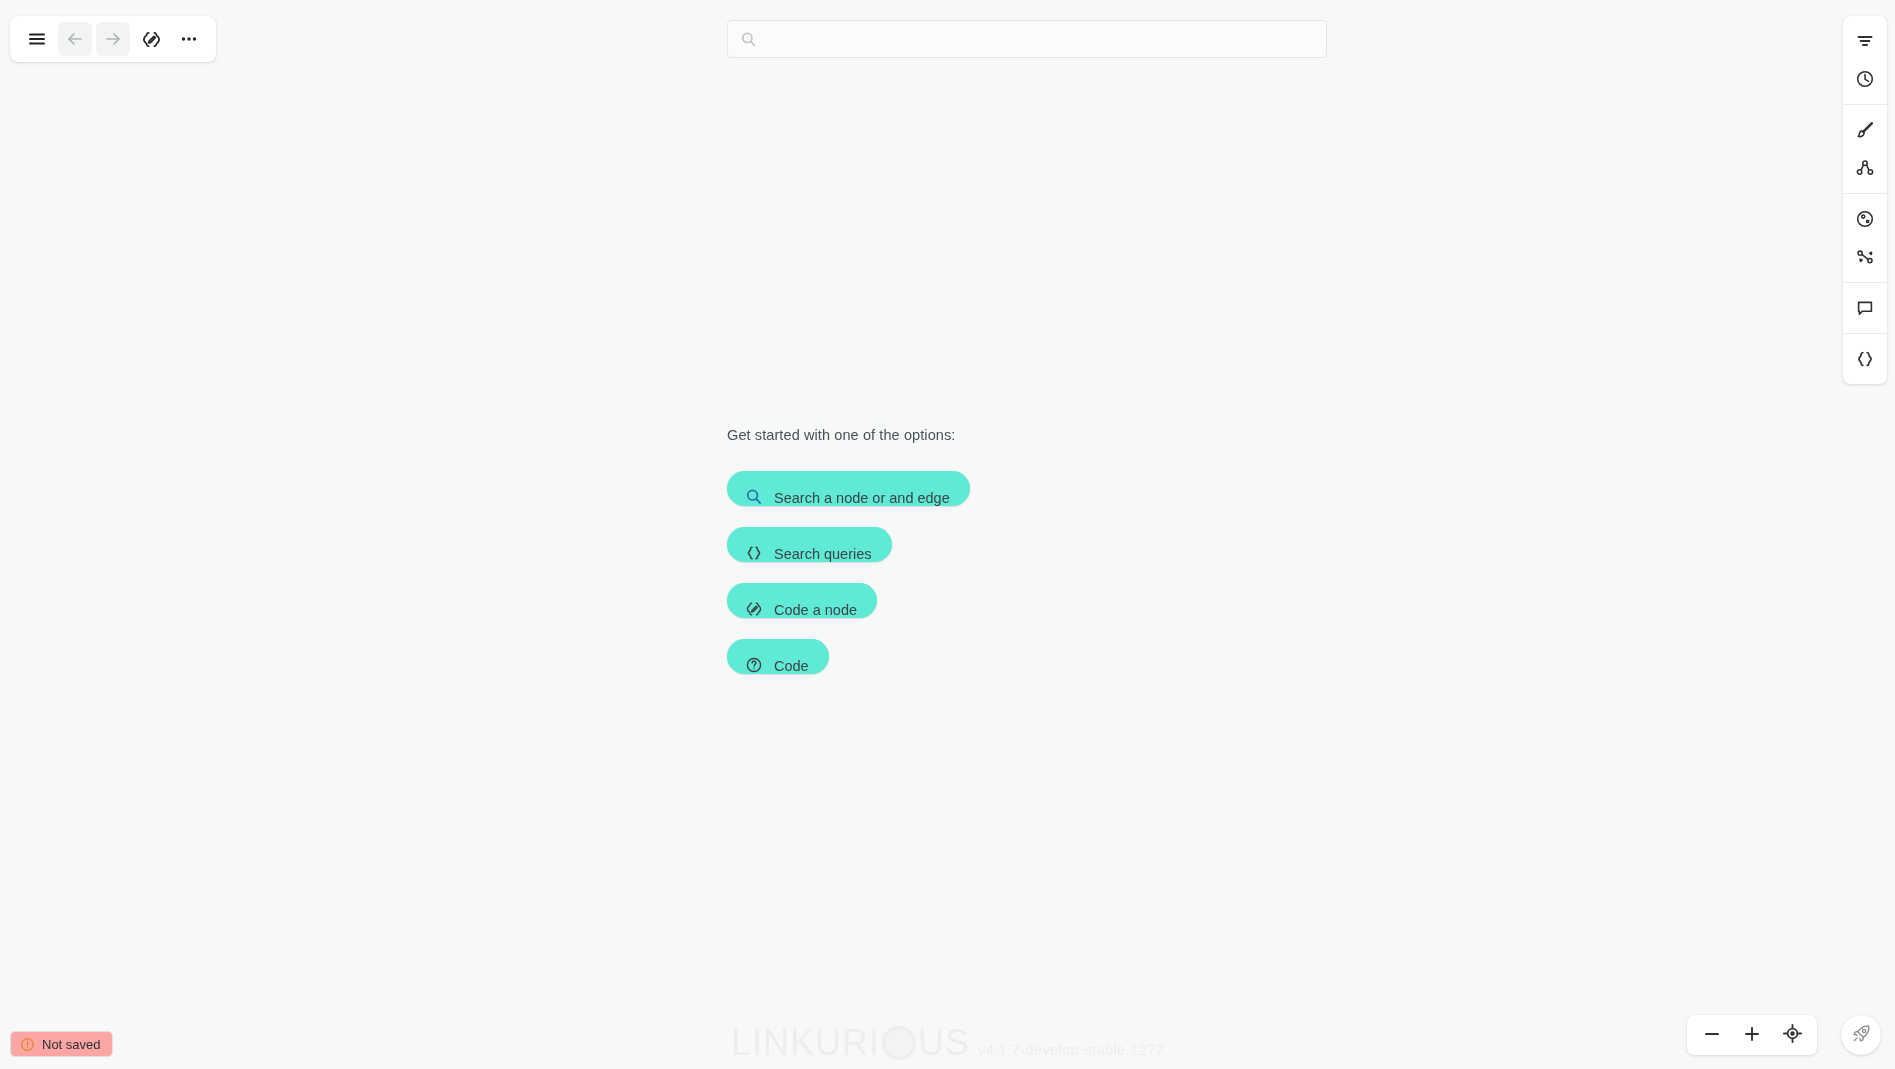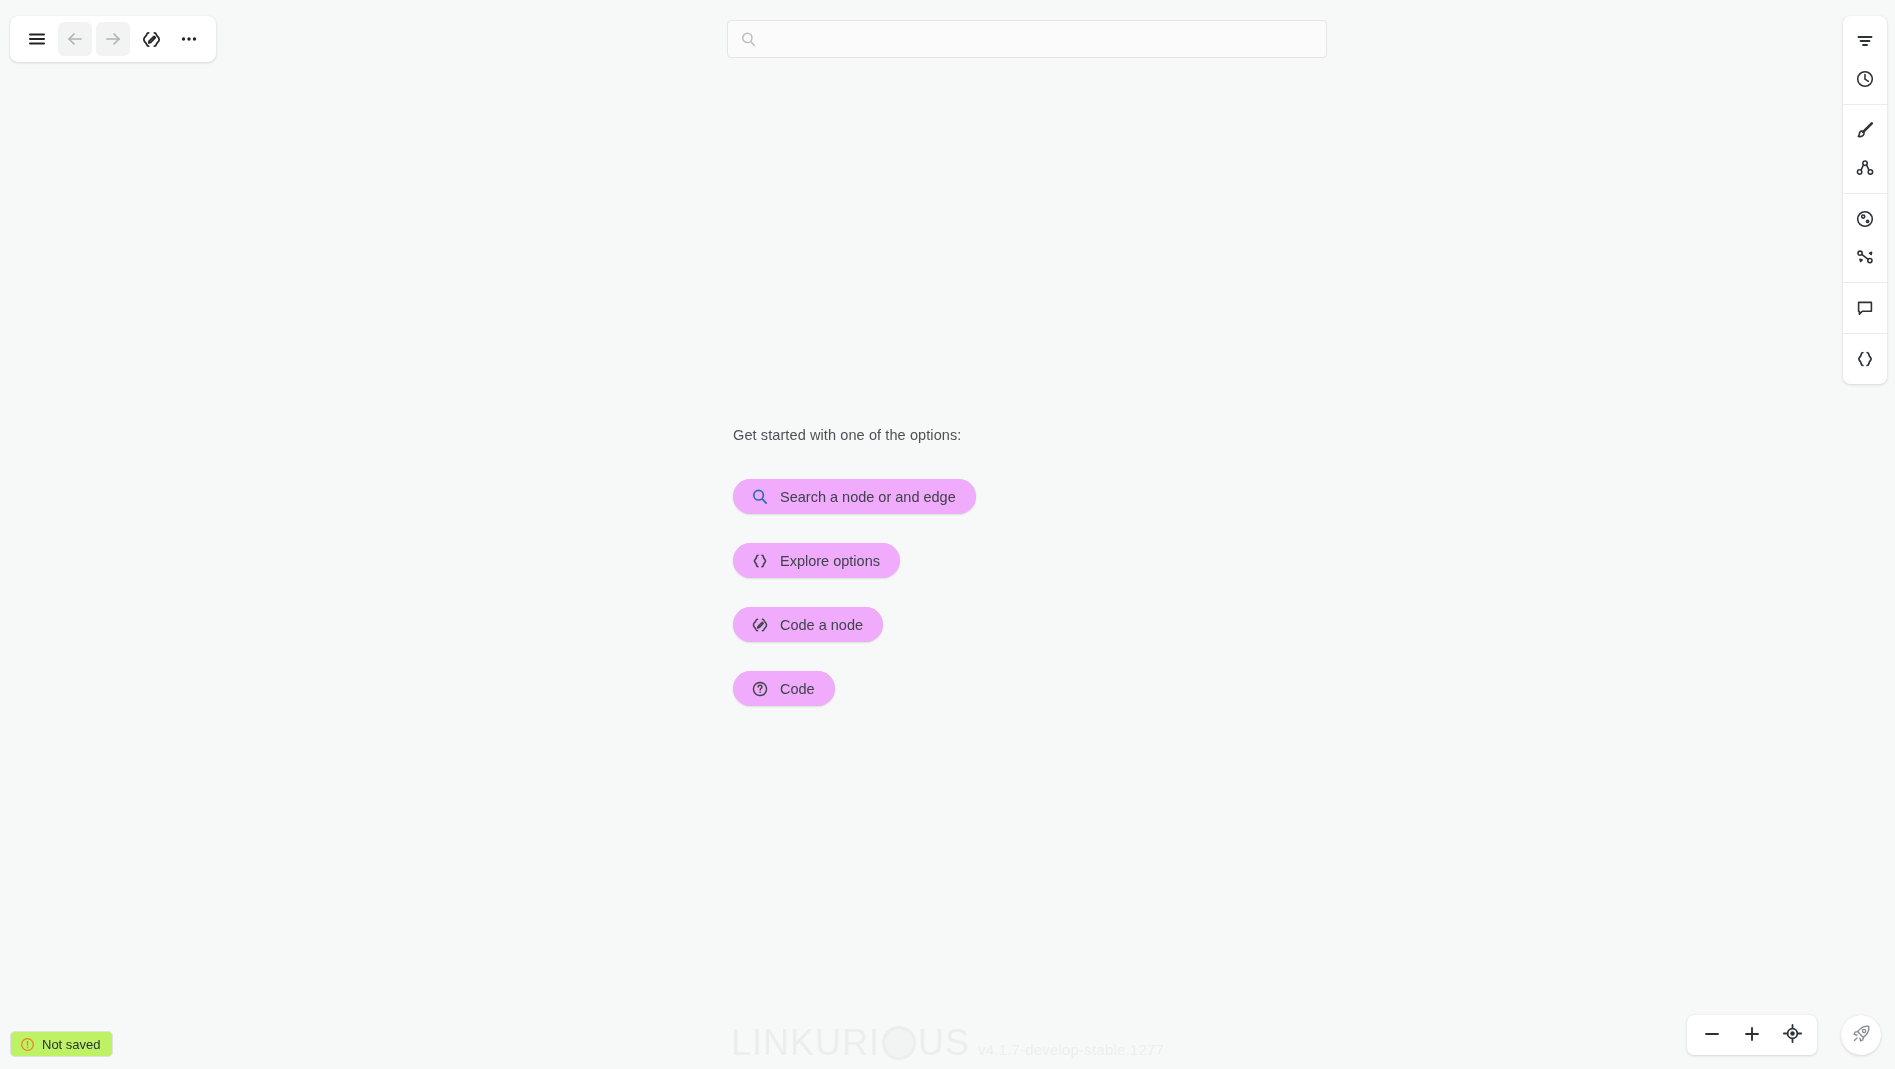--- a/index.html
+++ b/index.html
@@ -106,36 +106,35 @@
   .rail-btn svg { display: block; }
 
   
   .getstarted {
     position: absolute;
     left: 727px;
     top: 427px;
     display: flex;
     flex-direction: column;
     align-items: flex-start;
-    gap: 16px;
-    margin-left: 6px;
+    gap: 8px;
   }
   .gs-title {
     font-size: 14.5px;
     color: #4b5257;
     margin-bottom: 20px;
     letter-spacing: .1px;
   }
   .gs-btn {
     display: inline-flex;
-    align-items: center;
+    align-items: flex-end;
     gap: 11px;
     height: 35px;
     padding: 0 20px 0 18px;
-    background: #f0abfc;
+    background: #5eead4;
     border: none;
     border-radius: 18px;
     box-shadow: 0 1px 2px rgba(0,0,0,.10), 0 0 1px rgba(0,0,0,.09);
     font-size: 14.5px;
     font-family: "Liberation Sans", sans-serif;
     color: #3d4448;
     cursor: pointer;
     margin-bottom: 13px;
   }
   .gs-btn .gs-ico { display: flex; align-items: center; color: #3d4448; }
@@ -144,21 +143,21 @@
   
   .notsaved {
     position: absolute;
     left: 10px;
     bottom: 12px;
     height: 26px;
     display: inline-flex;
     align-items: center;
     gap: 7px;
     padding: 0 11px 0 9px;
-    background: #bef264;
+    background: #fca5a5;
     border: 1px solid #dfe1e2;
     border-radius: 5px;
     font-size: 13px;
     color: #2b3033;
     cursor: pointer;
   }
   .notsaved .warn { color: #e8842a; display: flex; }
 
   
   .watermark {
@@ -408,21 +407,21 @@
       <span>Search a node or and edge</span>
     </button>
 
     <button class="gs-btn">
       <span class="gs-ico">
         <svg width="18" height="18" viewBox="0 0 20 20" fill="none" stroke="currentColor" stroke-width="1.8" stroke-linecap="round" stroke-linejoin="round">
           <path d="M7.8 3.6 C5.9 3.6 6.4 5.6 5.6 7.1 C5 8.2 3.9 8.6 3.9 10 C3.9 11.4 5 11.8 5.6 12.9 C6.4 14.4 5.9 16.4 7.8 16.4"></path>
           <path d="M12.2 3.6 C14.1 3.6 13.6 5.6 14.4 7.1 C15 8.2 16.1 8.6 16.1 10 C16.1 11.4 15 11.8 14.4 12.9 C13.6 14.4 14.1 16.4 12.2 16.4"></path>
         </svg>
       </span>
-      <span>Explore options</span>
+      <span>Search queries</span>
     </button>
 
     <button class="gs-btn">
       <span class="gs-ico">
         <svg width="18" height="18" viewBox="0 0 22 22" fill="none" stroke="currentColor" stroke-width="1.8" stroke-linecap="round" stroke-linejoin="round">
           <path d="M8 4 C5.6 4 6.4 6 5.2 7.2 C4 8.4 3 9 3 11 C3 13 4 13.6 5.2 14.8 C6.4 16 5.6 18 8 18"></path>
           <path d="M14 4 C16.4 4 15.6 6 16.8 7.2 C18 8.4 19 9 19 11 C19 13 18 13.6 16.8 14.8 C15.6 16 16.4 18 14 18"></path>
           <path d="M13.6 7.7 L8.5 12.8 L8.1 14.6 L9.9 14.2 L15 9.1 Z"></path>
         </svg>
       </span>

